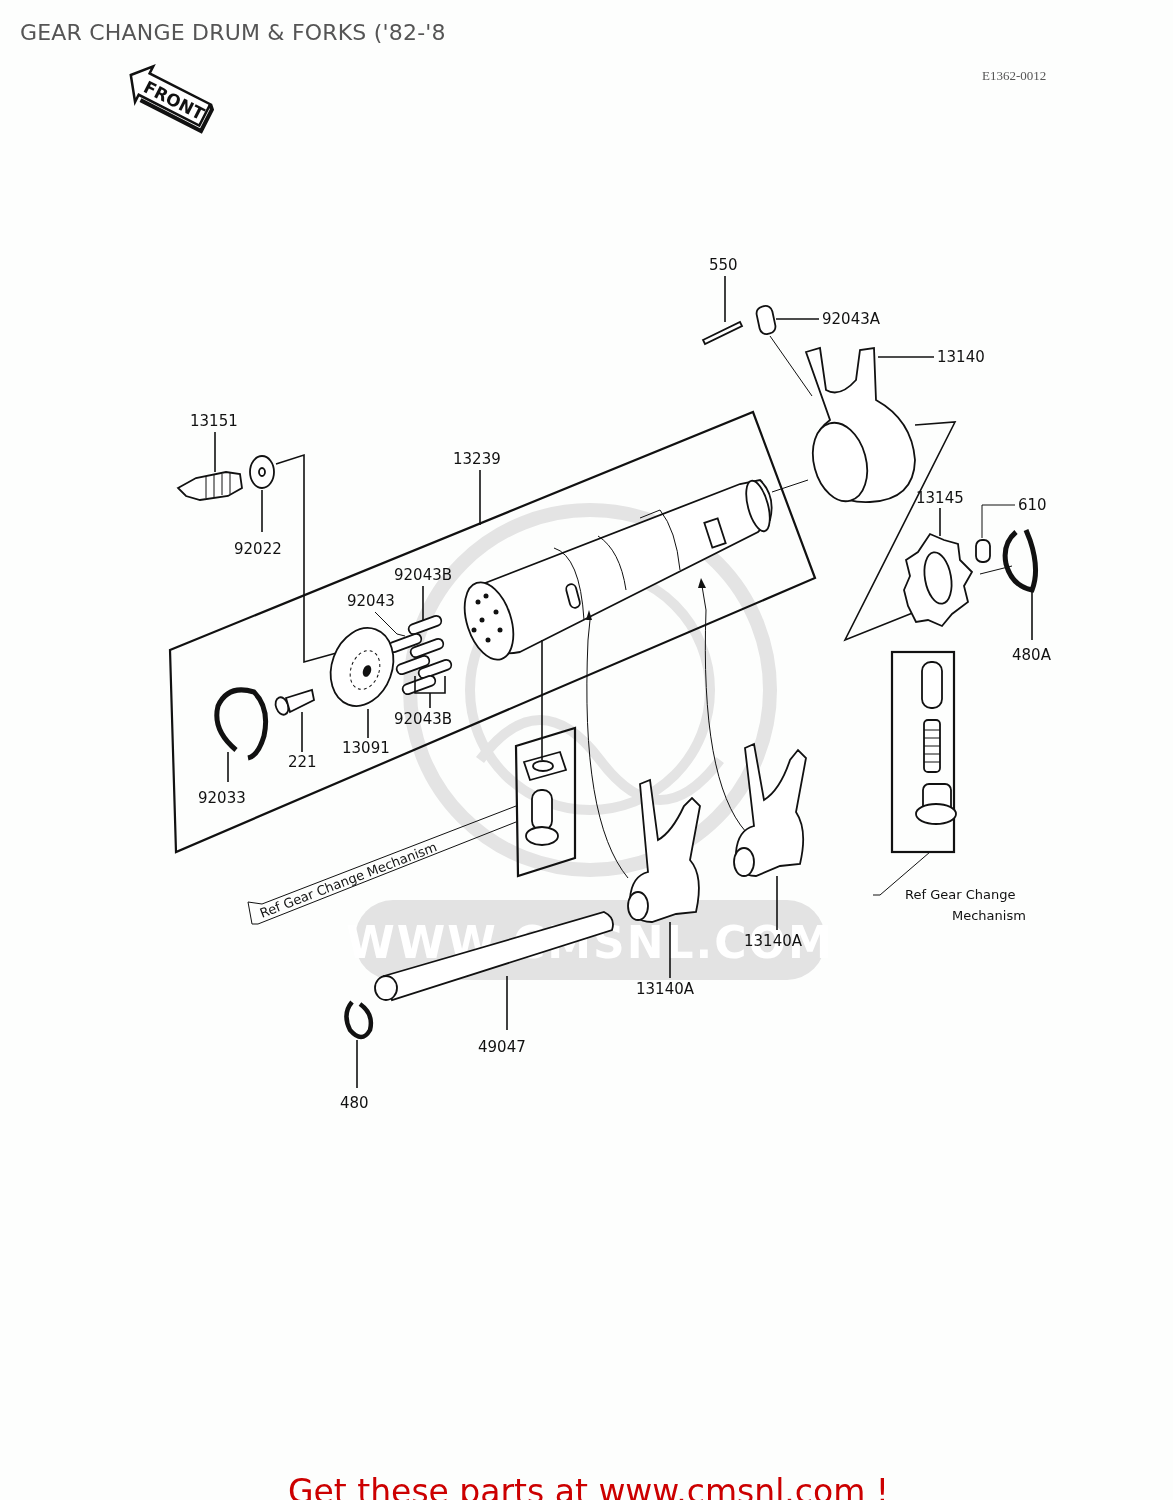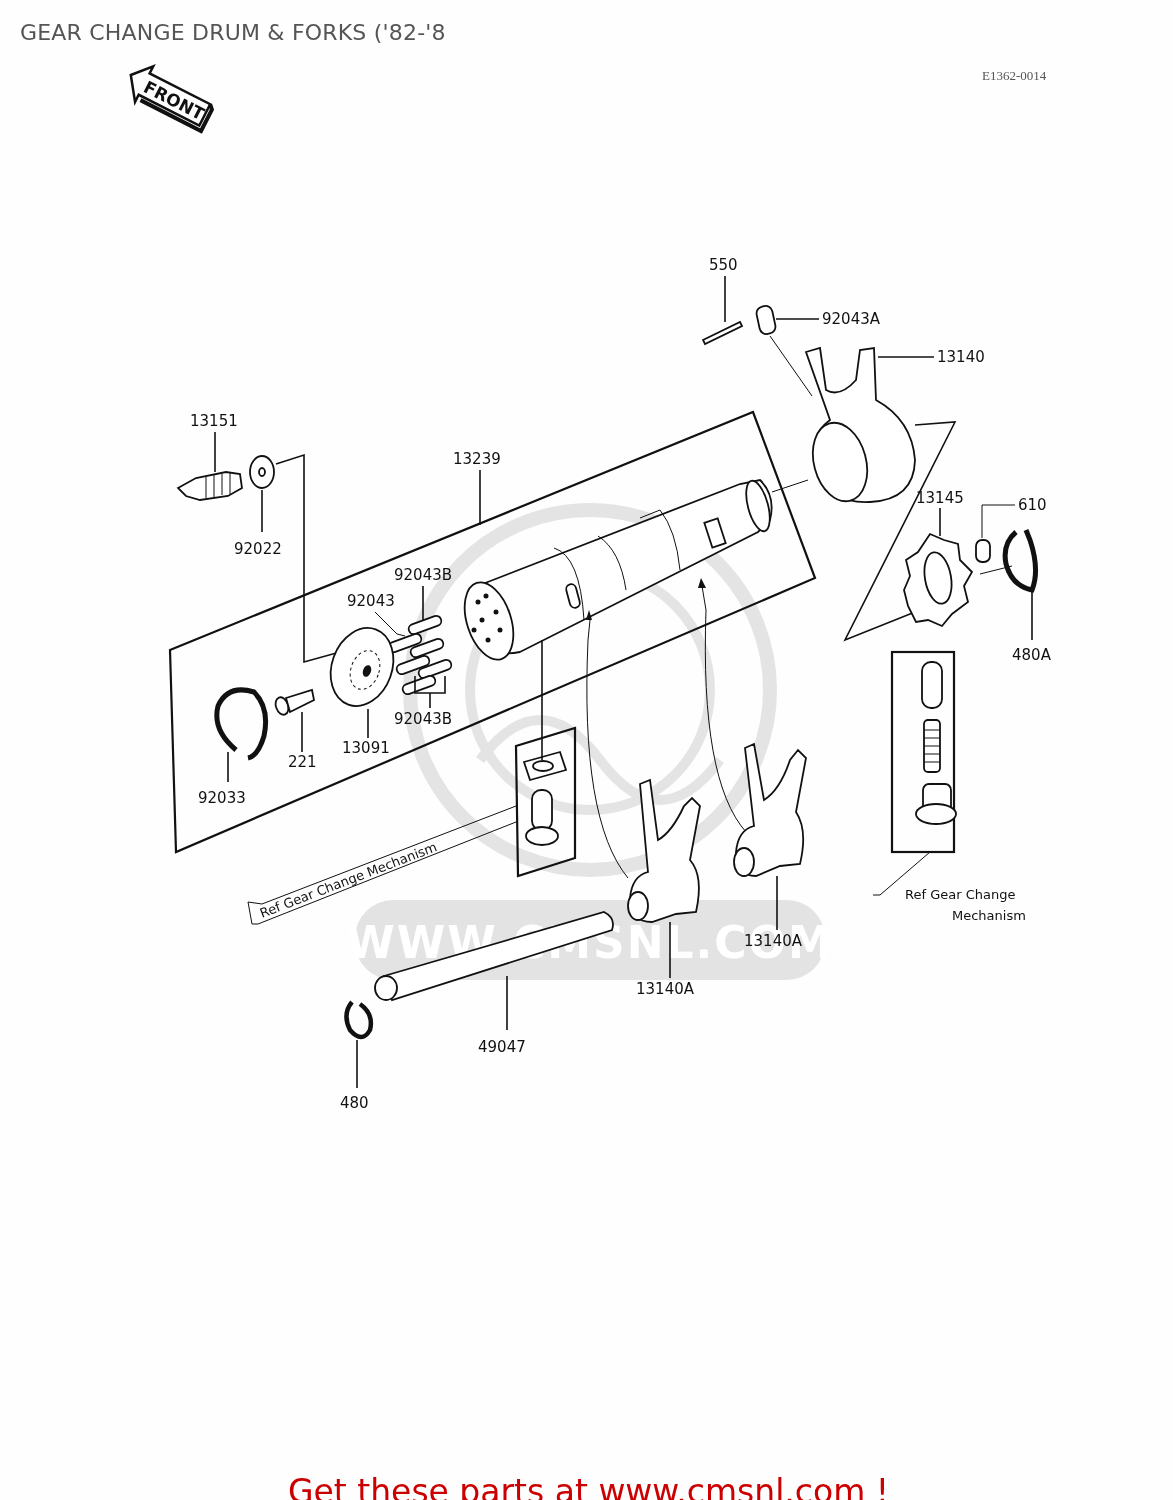--- a/index.html
+++ b/index.html
@@ -16,21 +16,21 @@
   .wm-text { font-family: "DejaVu Sans", sans-serif; font-weight: bold; font-size: 44px; fill: #fff; letter-spacing: 2px; }
   .ln { stroke: #111; stroke-width: 1.6; fill: none; }
   .thin { stroke: #111; stroke-width: 1; fill: none; }
   .part { stroke: #111; stroke-width: 1.8; fill: #fff; }
   .dash { stroke: #111; stroke-width: 1; fill: none; stroke-dasharray: 3 3; }
 </style>
 </head>
 <body>
 
 <div class="page-title">GEAR CHANGE DRUM &amp; FORKS ('82-'8</div>
-<div class="ref-code">E1362-0014</div>
+<div class="ref-code">E1362-0012</div>
 
 <svg class="diagram" width="1173" height="1500" viewBox="0 0 1173 1500" xmlns="http://www.w3.org/2000/svg">
 
   <g>
     <circle cx="590" cy="690" r="180" class="wm-stroke"></circle>
     <circle cx="590" cy="690" r="120" class="wm-stroke" style="stroke-width:10"></circle>
     <path d="M480 760 q60 -80 120 0 q60 80 120 0" class="wm-stroke" style="stroke-width:10"></path>
     <rect x="355" y="900" width="470" height="80" rx="38" class="wm"></rect>
     <text x="590" y="958" text-anchor="middle" class="wm-text">WWW.CMSNL.COM</text>
   </g>

